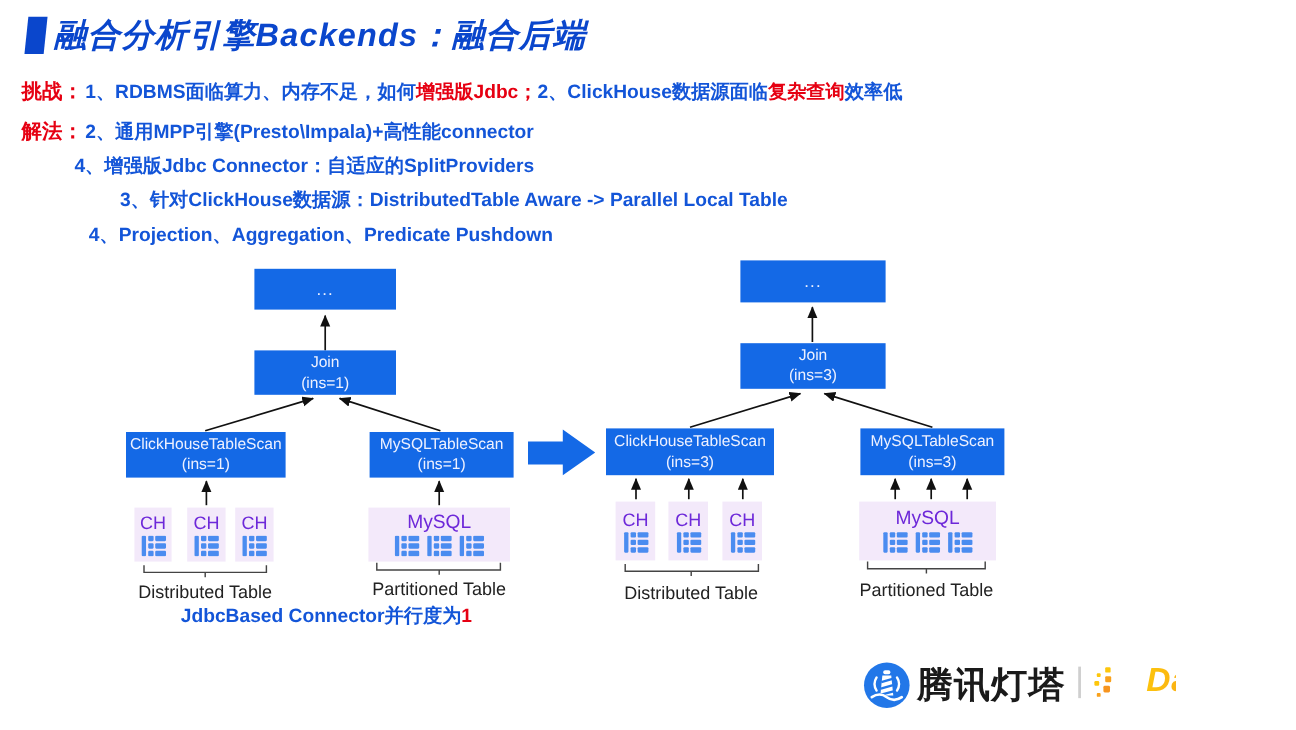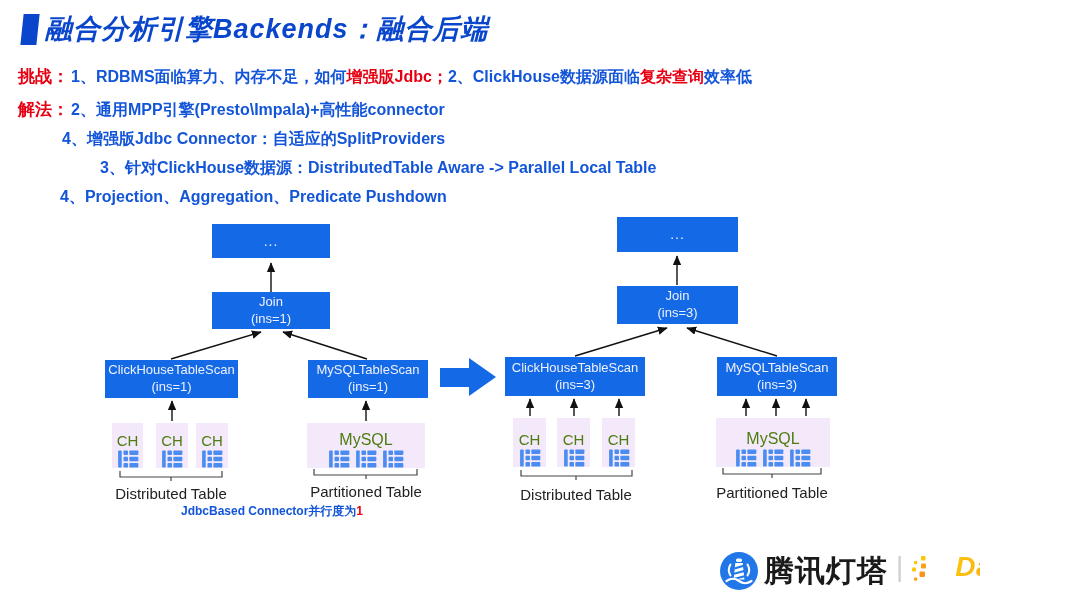--- a/index.html
+++ b/index.html
@@ -20,29 +20,29 @@
   .lead-label { font-size:17px; margin-right:2px; }
   
   .arrows { position:absolute; left:0; top:0; width:1080px; height:608px; pointer-events:none; }
   .node {
     position:absolute; background:var(--node_blue,#1469e6); color:#eef1ff;
     display:flex; flex-direction:column; align-items:center; justify-content:center;
     font-size:13px; line-height:1.3; text-align:center;
   }
   .node .dots { font-size:14px; letter-spacing:1px; }
   .leaf {
-    position:absolute; background:var(--leaf_lavender,#f3e9fa); color:#4d7c0f;
-    display:flex; flex-direction:column; align-items:center; justify-content:flex-end; gap:1px;
+    position:absolute; background:var(--leaf_lavender,#f3e9fa); color:#6d28d9;
+    display:flex; flex-direction:column; align-items:center; justify-content:center; gap:1px;
   }
   .leaf .lbl { font-size:15px; }
   .leaf.mysql .lbl { font-size:16px; }
   .icon-row { display:flex; gap:5px; align-items:center; }
   .db { width:22px; height:18px; display:block; }
   .group-label { position:absolute; transform:translateX(-50%); font-size:15px; color:#222; white-space:nowrap; }
-  .caption { position:absolute; transform:translateX(-50%); font-size:12px; font-weight:bold; white-space:nowrap; }
+  .caption { position:absolute; transform:translateX(-50%); font-size:16px; font-weight:bold; white-space:nowrap; }
   
   .footer { position:absolute; left:719px; top:551px; display:flex; align-items:flex-start; gap:5px; }
   .tencent-name { font-size:30px; font-weight:bold; color:#1a1a1a; letter-spacing:1px; white-space:nowrap; }
   .logo-divider { font-size:28px; font-weight:200; color:#cfcfcf; margin:0 3px; }
   .datafun { display:flex; align-items:flex-end; gap:2px; }
   .datafun-text { font-size:28px; font-weight:bold; font-style:italic;
     color:var(--datafun_orange,#f68b1f); white-space:nowrap; letter-spacing:0.5px;margin-left:24px; }
   @supports (-webkit-background-clip:text) {
     .datafun-text {
       background:linear-gradient(100deg,#fdc60b 0%,#f9a11b 45%,#f26f21 100%);
@@ -78,21 +78,21 @@
 
   <div class="tline" style="left:18px; top:66px;">
     <span class="red lead-label">挑战：</span><span class="blue">1、RDBMS面临算力、内存不足，如何</span><span class="red">增强版Jdbc；</span><span class="blue">2、ClickHouse数据源面临</span><span class="red">复杂查询</span><span class="blue">效率低</span>
   </div>
 
   <div class="tline" style="left:18px; top:99px;">
     <span class="red lead-label">解法：</span><span class="blue">2、通用MPP引擎(Presto\Impala)+高性能connector</span>
   </div>
   <div class="tline blue" style="left:62px; top:128px;">4、增强版Jdbc Connector：自适应的SplitProviders</div>
   <div class="tline blue" style="left:52px; top:157px;margin-left:48px;">3、针对ClickHouse数据源：DistributedTable Aware -&gt; Parallel Local Table</div>
-  <div class="tline blue" style="left:60px; top:186px;text-align:right;">4、Projection、Aggregation、Predicate Pushdown</div>
+  <div class="tline blue" style="left:74px; top:186px;text-align:right;">4、Projection、Aggregation、Predicate Pushdown</div>
 
   <svg class="arrows">
     <defs>
       <marker id="ah" markerWidth="9" markerHeight="8" refX="6.5" refY="3" orient="auto">
         <path d="M0,0 L7,3 L0,6 z" fill="#111"></path>
       </marker>
     </defs>
     <g stroke="#111" stroke-width="1.4">
 
       <line x1="271" y1="292" x2="271" y2="263" marker-end="url(#ah)"></line>

